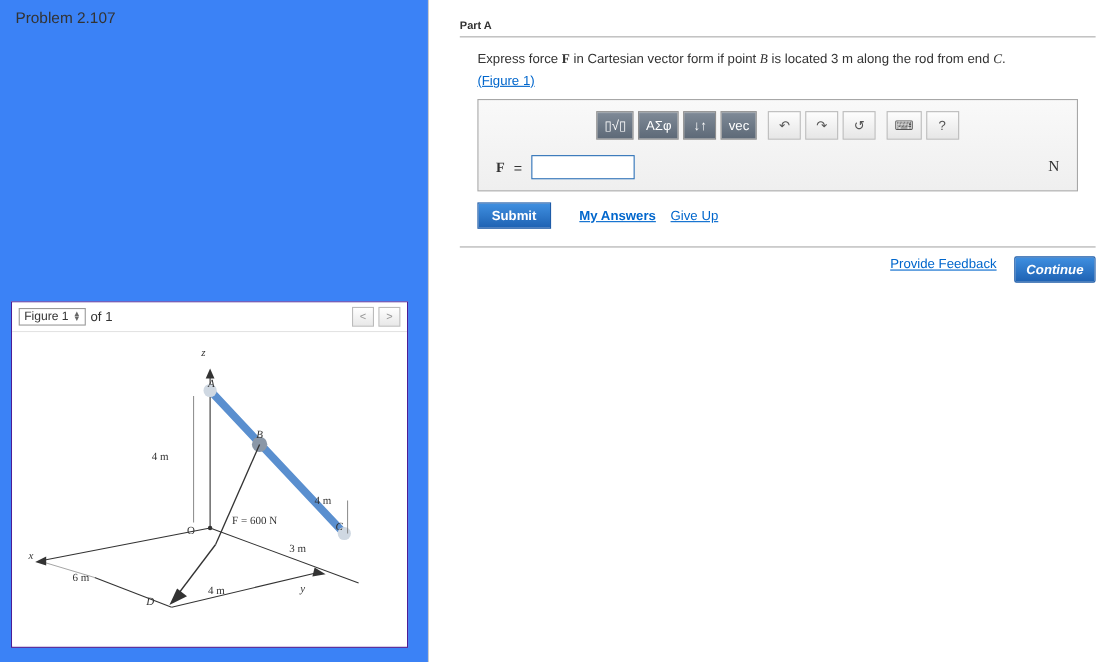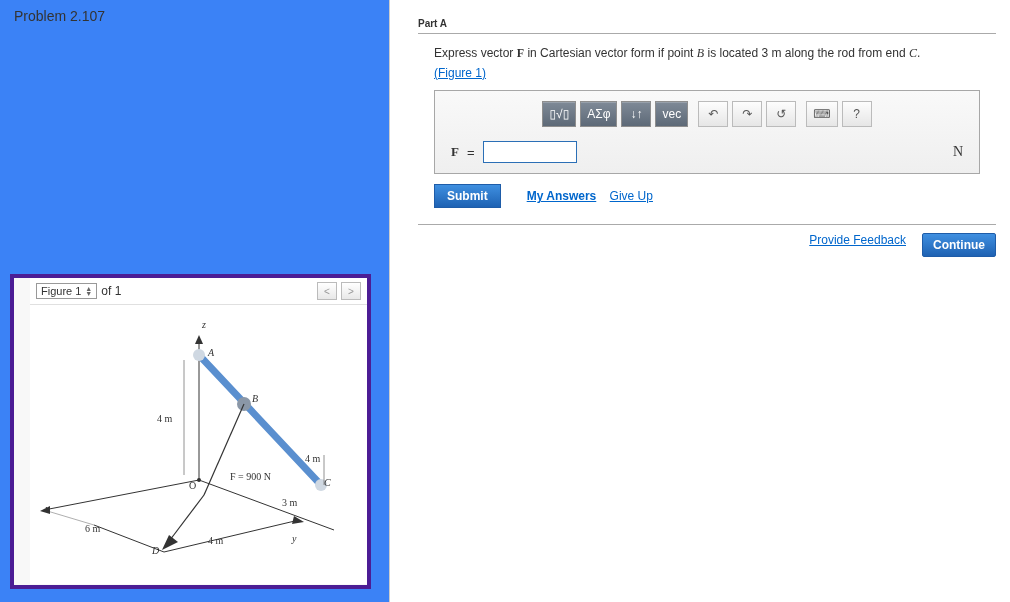--- a/index.html
+++ b/index.html
@@ -28,24 +28,23 @@
   }
   .problem-title {
     font-size: 14px;
     padding: 8px 14px;
   }
   .figure-box {
     position: absolute;
     left: 10px;
     right: 18px;
     top: 274px;
-    border: 4px solid #4c1d95;
+    border: 1px solid #4c1d95;
     height: 315px;
     background: #f8f8f8;
-    padding-left: 16px;
   }
   .figure-header {
     display: flex;
     align-items: center;
     justify-content: space-between;
     padding: 4px 6px;
     background: #fff;
     border-bottom: 1px solid #e0e0e0;
   }
   .figure-select {
@@ -158,20 +157,21 @@
     margin-top: 16px;
   }
   .continue-btn {
     background: linear-gradient(#3f8fe0,#1e62b3);
     color:#fff;
     border:1px solid #1e5ca8;
     font-weight:bold;
     padding:4px 10px;
     font-size:12px;
     border-radius:2px;
+    font-style:italic;
   }
   .serif { font-family: "Times New Roman", serif; }
   .bold { font-weight: bold; }
   .diagram-label {
     position:absolute;
     font-size: 10px;
     font-family: "Times New Roman", serif;
     font-style: italic;
     color:#333;
   }
@@ -236,30 +236,30 @@
         <span class="diagram-label" style="left:159px; top:175px; font-style:normal;">O</span>
         <span class="diagram-label" style="left:294px; top:172px;">C</span>
         <span class="diagram-label" style="left:122px; top:240px;">D</span>
         <span class="diagram-label" style="left:15px; top:198px;">x</span>
         <span class="diagram-label" style="left:262px; top:228px;">y</span>
         <span class="diagram-label" style="left:127px; top:108px; font-style:normal;">4 m</span>
         <span class="diagram-label" style="left:275px; top:148px; font-style:normal;">4 m</span>
         <span class="diagram-label" style="left:252px; top:192px; font-style:normal;">3 m</span>
         <span class="diagram-label" style="left:178px; top:230px; font-style:normal;">4 m</span>
         <span class="diagram-label" style="left:55px; top:208px; font-style:normal;margin-top:10px;">6 m</span>
-        <span class="diagram-label" style="left:200px; top:166px; font-style:normal;">F = 900 N</span>
+        <span class="diagram-label" style="left:200px; top:166px; font-style:normal;">F = 600 N</span>
       </div>
     </div>
   </div>
 
   <div class="right">
     <div class="part-title">Part A</div>
 
     <p class="prompt-text">
-      <span>Express vector </span><span class="serif bold">F</span><span> in Cartesian vector form if point </span><span class="serif" style="font-style:italic;">B</span><span> is located 3 m along the rod from end </span><span class="serif" style="font-style:italic;">C</span><span>.</span>
+      <span>Express force </span><span class="serif bold">F</span><span> in Cartesian vector form if point </span><span class="serif" style="font-style:italic;">B</span><span> is located 3 m along the rod from end </span><span class="serif" style="font-style:italic;">C</span><span>.</span>
     </p>
     <p class="prompt-text" style="margin-bottom:8px;">
       <span class="link">(Figure 1)</span>
     </p>
 
     <div class="answer-box">
       <div class="toolbar">
         <div class="tb-group">
           <div class="tb-btn">▯√▯</div>
           <div class="tb-btn">ΑΣφ</div>

